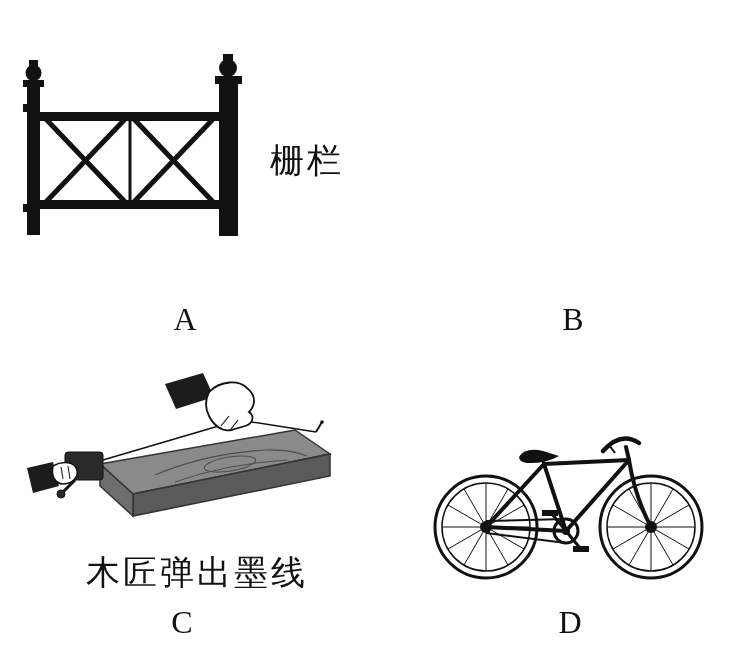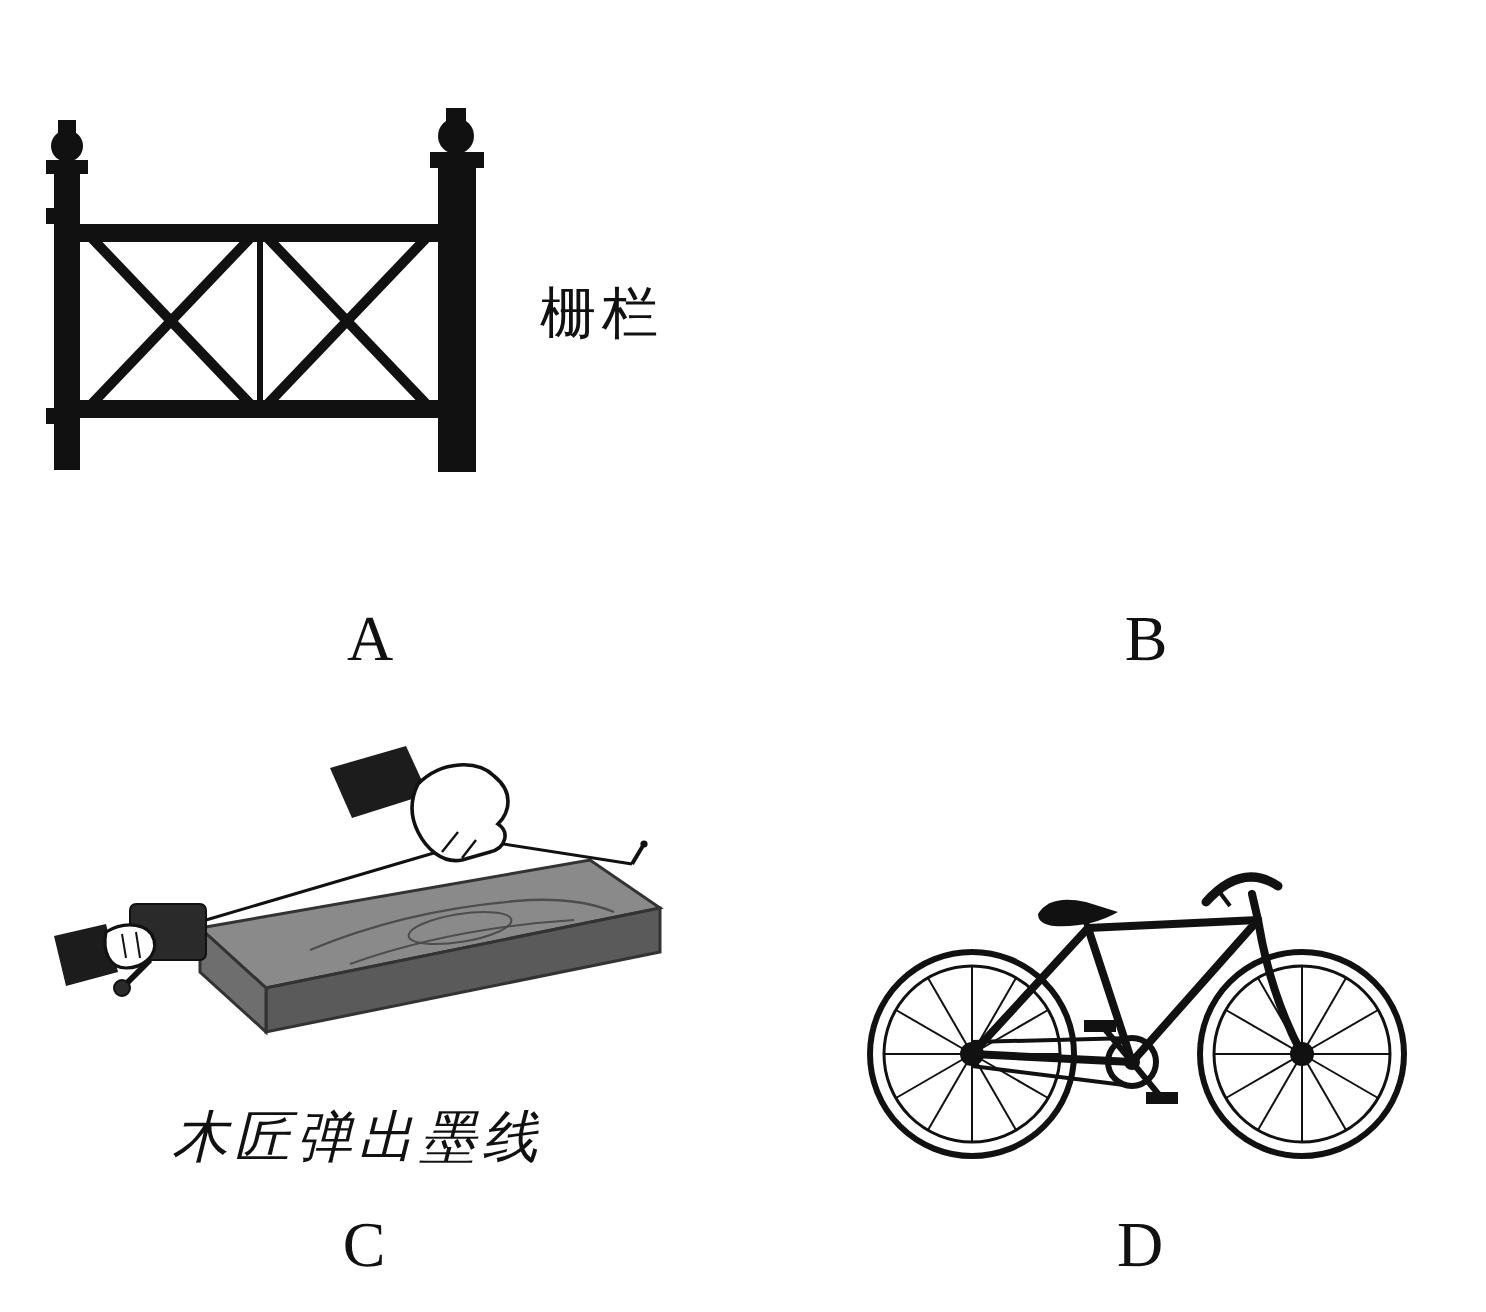--- a/index.html
+++ b/index.html
@@ -1,20 +1,20 @@
 <!DOCTYPE html>
 <html><head>
 <meta charset="utf-8">
 <style>
   html,body{margin:0;padding:0;background:#fff;}
   body{width:743px;height:656px;font-family:"Liberation Serif",serif;color:#111;}
   .stage{position:relative;width:743px;height:656px;background:#fff;overflow:hidden;}
   .abs{position:absolute;}
   .letter{font-size:32px;line-height:1;text-align:center;width:34px;}
-  .cjk{font-size:28px;letter-spacing:3px;white-space:nowrap;}
+  .cjk{font-size:34px;letter-spacing:3px;white-space:nowrap;}
   svg{display:block;}
   svg text{font-family:"Liberation Serif",serif;fill:#111;}
   .stroke{stroke:#111;fill:none;}
 </style>
 </head>
 <body>
 
 <div class="stage">
 
   <div class="abs" style="left:10px;top:52px;">
@@ -91,21 +91,21 @@
       </g>
 
       <g>
         <polygon points="140,12 178,1 189,25 151,37" fill="#1c1c1c"></polygon>
         <path d="M184,20 C196,8 214,8 222,16 C232,24 230,34 224,40 C230,44 228,52 220,54 L206,58 C196,60 188,52 184,44 C180,36 180,28 184,20 Z" fill="#fff" stroke="#111" stroke-width="1.8"></path>
         <line x1="196" y1="54" x2="204" y2="44" stroke="#111" stroke-width="1.2"></line>
         <line x1="206" y1="57" x2="213" y2="48" stroke="#111" stroke-width="1.2"></line>
       </g>
     </svg>
   </div>
-  <div class="abs cjk" style="left:86px;top:550px;font-style:italic;">木匠弹出墨线</div>
+  <div class="abs cjk" style="left:86px;top:550px;">木匠弹出墨线</div>
   <div class="abs letter" style="left:165px;top:606px;">C</div>
 
   <div class="abs" style="left:423px;top:407px;">
     <svg width="295" height="190" viewBox="0 0 295 190">
 
       <g>
         <circle cx="63" cy="120" r="51" class="stroke" stroke-width="3"></circle>
         <circle cx="63" cy="120" r="44" class="stroke" stroke-width="1.5"></circle>
         <g stroke="#111" stroke-width="1">
           <line x1="63" y1="120" x2="107" y2="120"></line>

